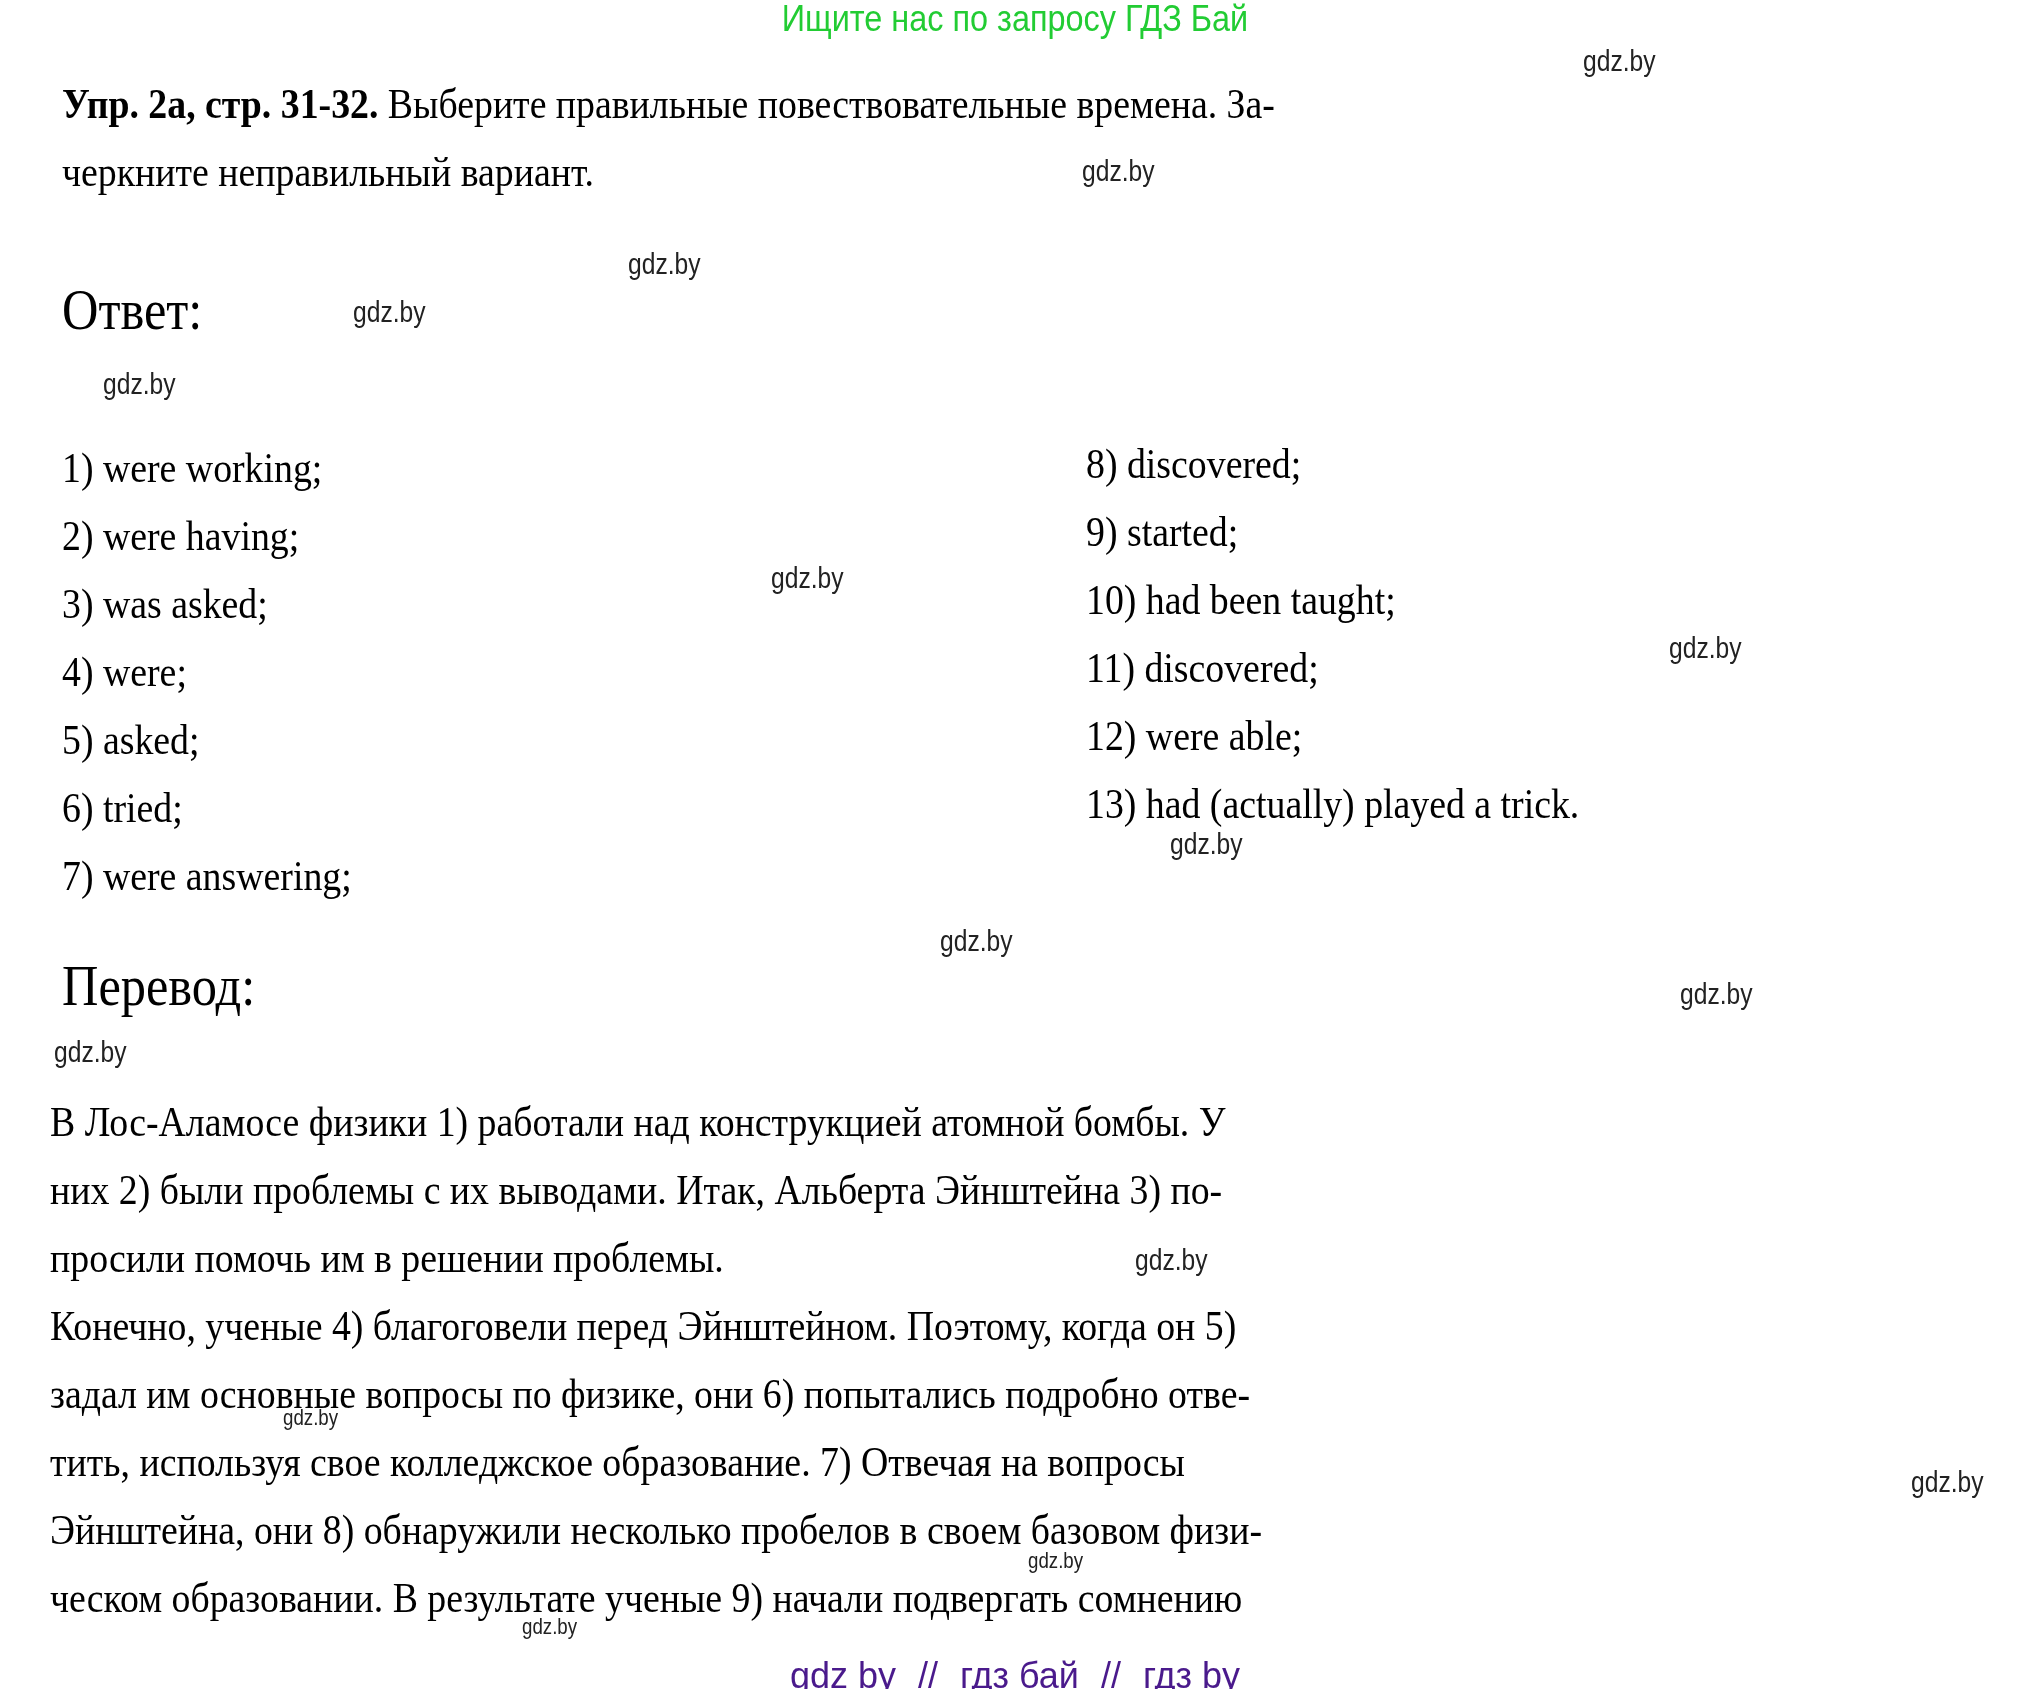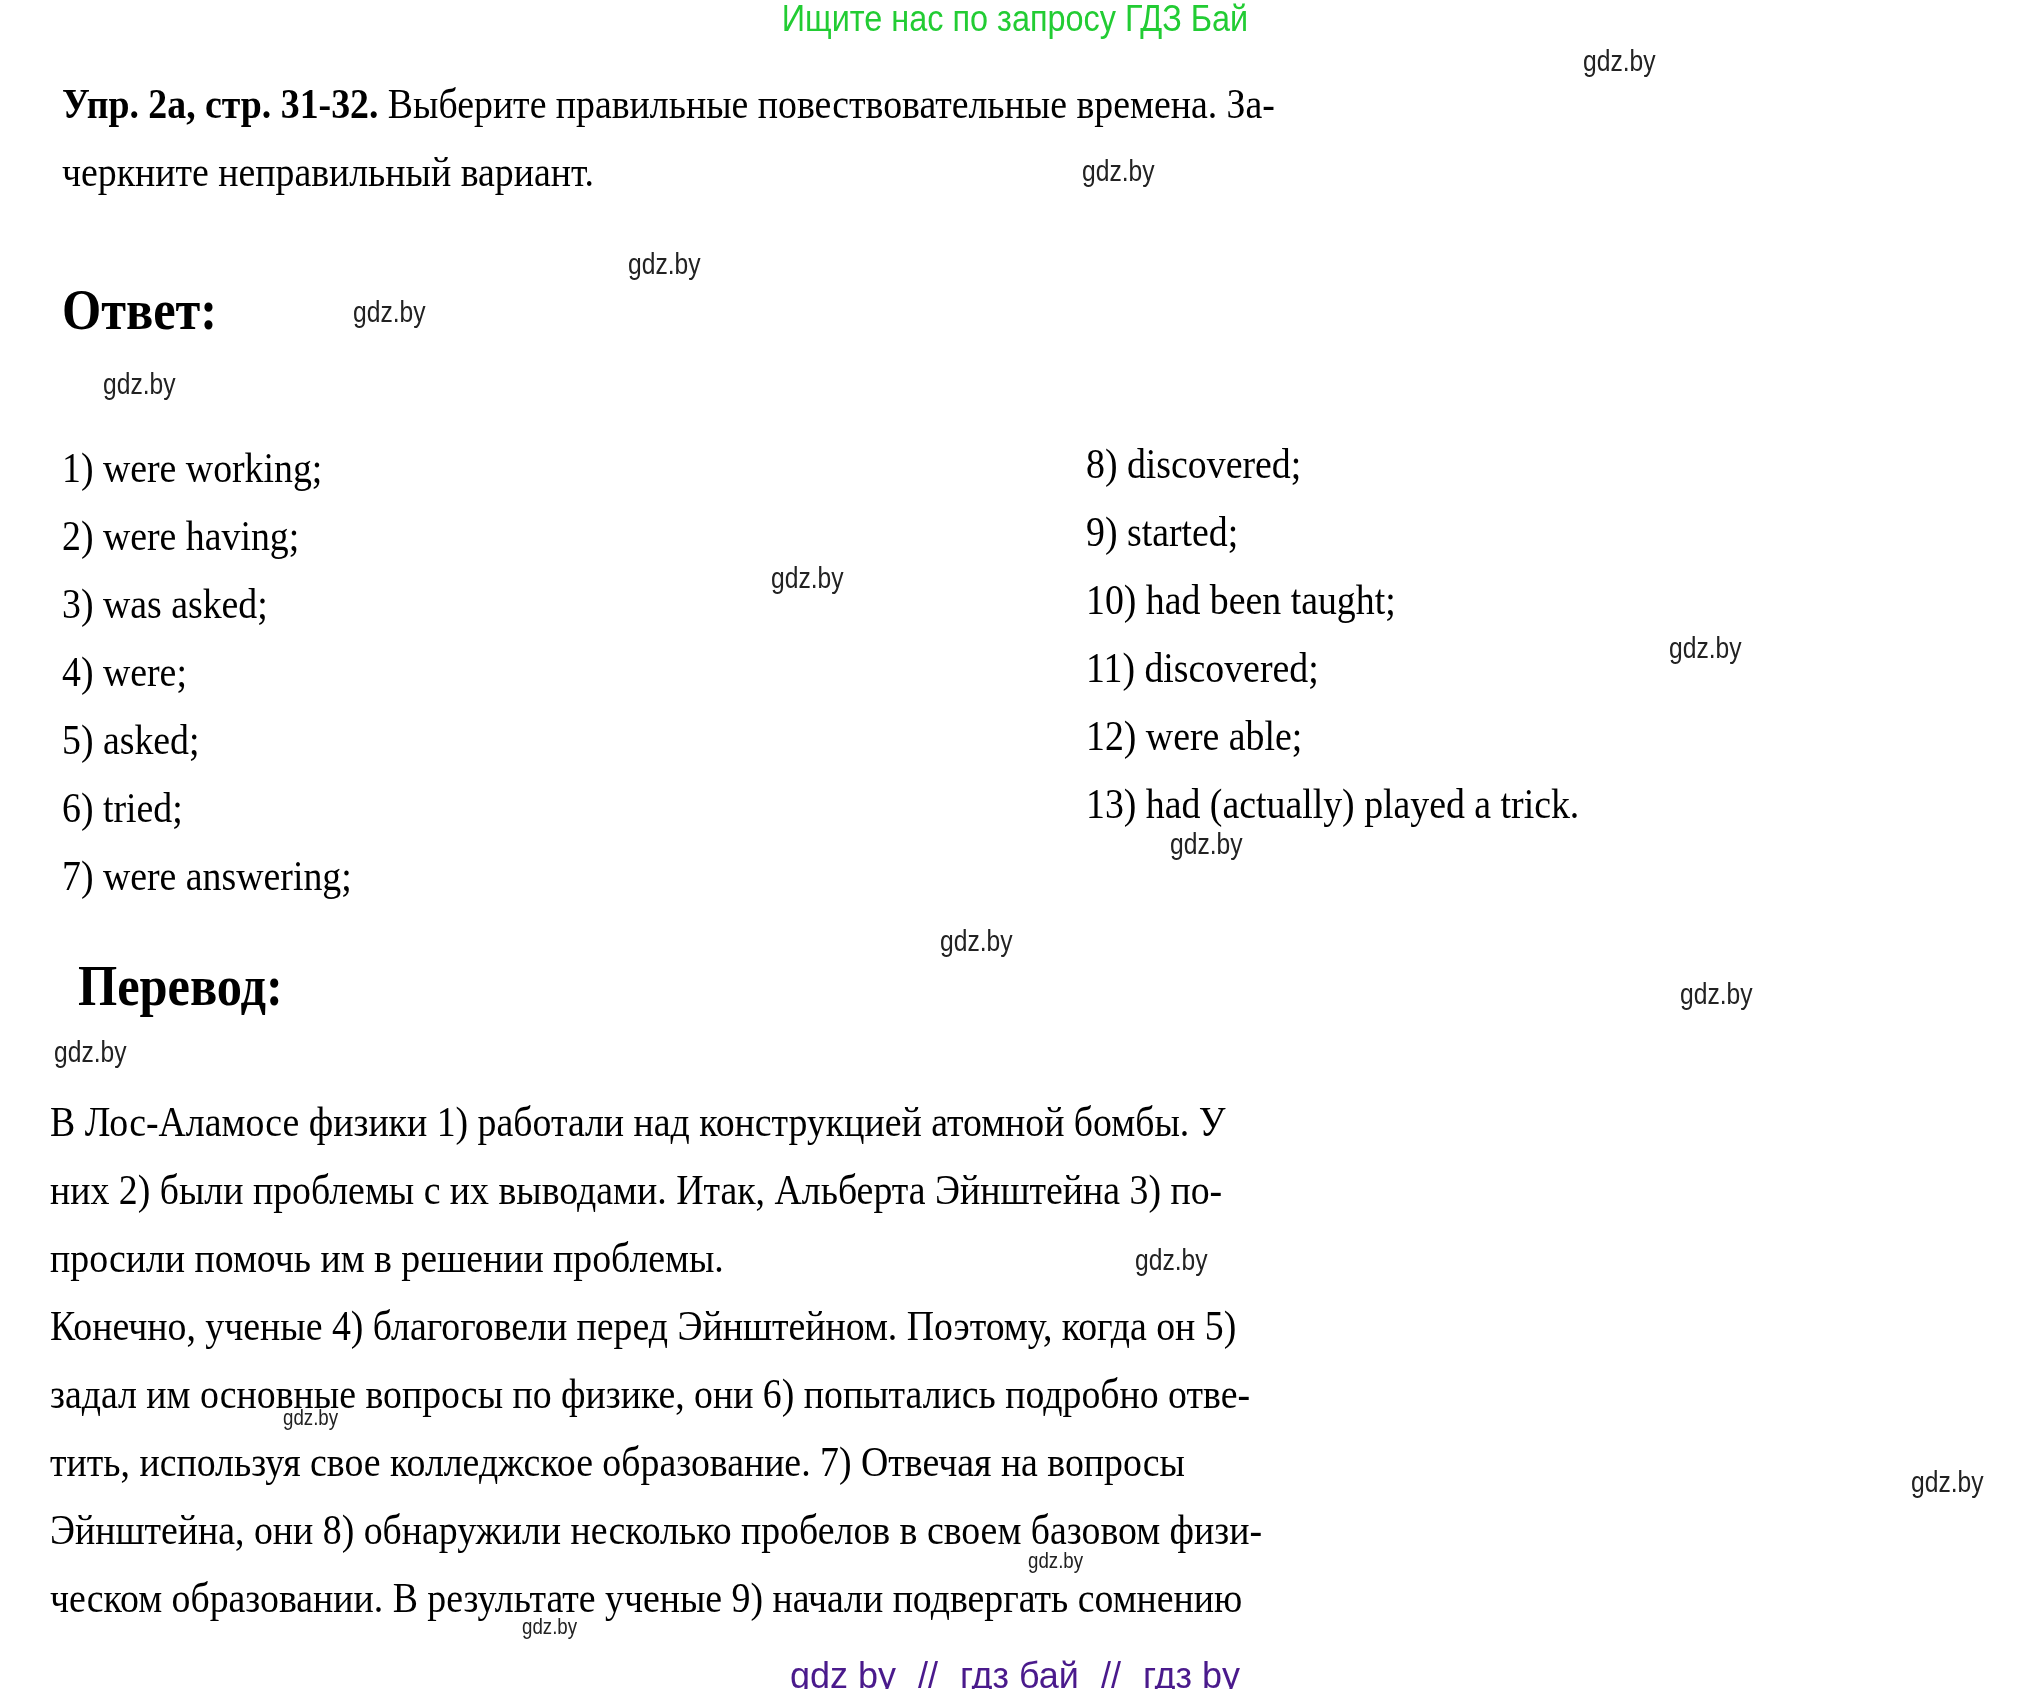--- a/index.html
+++ b/index.html
@@ -16,21 +16,21 @@
     .wm {
       font-family: "Liberation Sans", "DejaVu Sans", sans-serif;
       font-size: 29px; color: #222; transform: scaleX(0.85); transform-origin: left top;
     }
     .wm.small { font-size: 22px; }
     .serif { font-family: "Liberation Serif", "DejaVu Serif", serif; font-size: 42px; line-height: 68px; }
     .cond { transform: scaleX(0.9); transform-origin: left top; display: inline-block; }
     .bold { font-weight: bold; }
     .title { left: 62px; top: 70px; }
     .title .line { display: block; }
-    .heading { font-size: 56px; font-weight: bold; }
+    .heading { font-size: 56px; font-weight: normal; }
     .list { top: 410px; }
     .list .item { display: block; height: 68px; }
     .para { left: 50px; top: 1088px; width: 1900px; }
     .para .line { display: block; height: 68px; }
     .footer {
       left: 0; width: 2030px; top: 1655px; text-align: center;
       font-family: "Liberation Sans", "DejaVu Sans", sans-serif;
       font-size: 36px; color: #4a1a8c;
     }
     .footer span { margin: 0 6px; }
@@ -59,21 +59,21 @@
 
 <div class="abs serif list" style="left:1086px;margin-top:20px;">
   <span class="item cond">8) discovered;</span>
   <span class="item cond">9) started;</span>
   <span class="item cond">10) had been taught;</span>
   <span class="item cond">11) discovered;</span>
   <span class="item cond">12) were able;</span>
   <span class="item cond">13) had (actually) played a trick.</span>
 </div>
 
-<div class="abs serif heading" style="left:78px; top:952px;text-align:right;"><span class="cond">Перевод:</span></div>
+<div class="abs serif heading" style="left:62px; top:952px;text-align:right;"><span class="cond">Перевод:</span></div>
 
 <div class="abs serif para">
   <span class="line cond">В Лос-Аламосе физики 1) работали над конструкцией атомной бомбы. У</span>
   <span class="line cond">них 2) были проблемы с их выводами. Итак, Альберта Эйнштейна 3) по-</span>
   <span class="line cond">просили помочь им в решении проблемы.</span>
   <span class="line cond">Конечно, ученые 4) благоговели перед Эйнштейном. Поэтому, когда он 5)</span>
   <span class="line cond">задал им основные вопросы по физике, они 6) попытались подробно отве-</span>
   <span class="line cond">тить, используя свое колледжское образование. 7) Отвечая на вопросы</span>
   <span class="line cond">Эйнштейна, они 8) обнаружили несколько пробелов в своем базовом физи-</span>
   <span class="line cond">ческом образовании. В результате ученые 9) начали подвергать сомнению</span>

